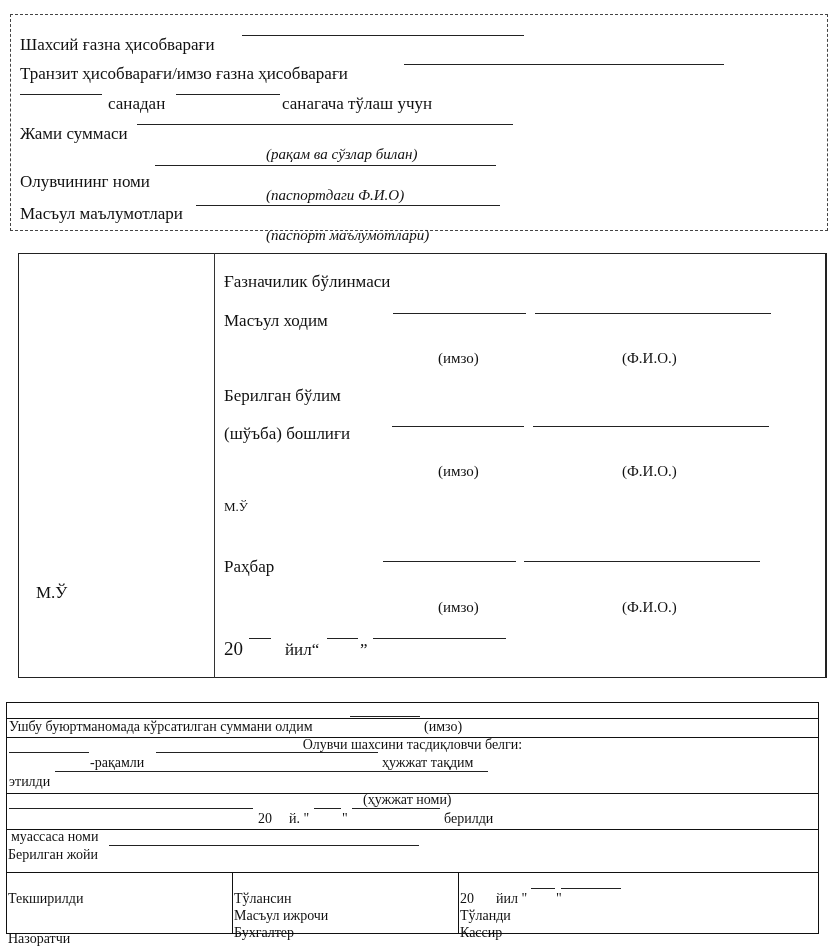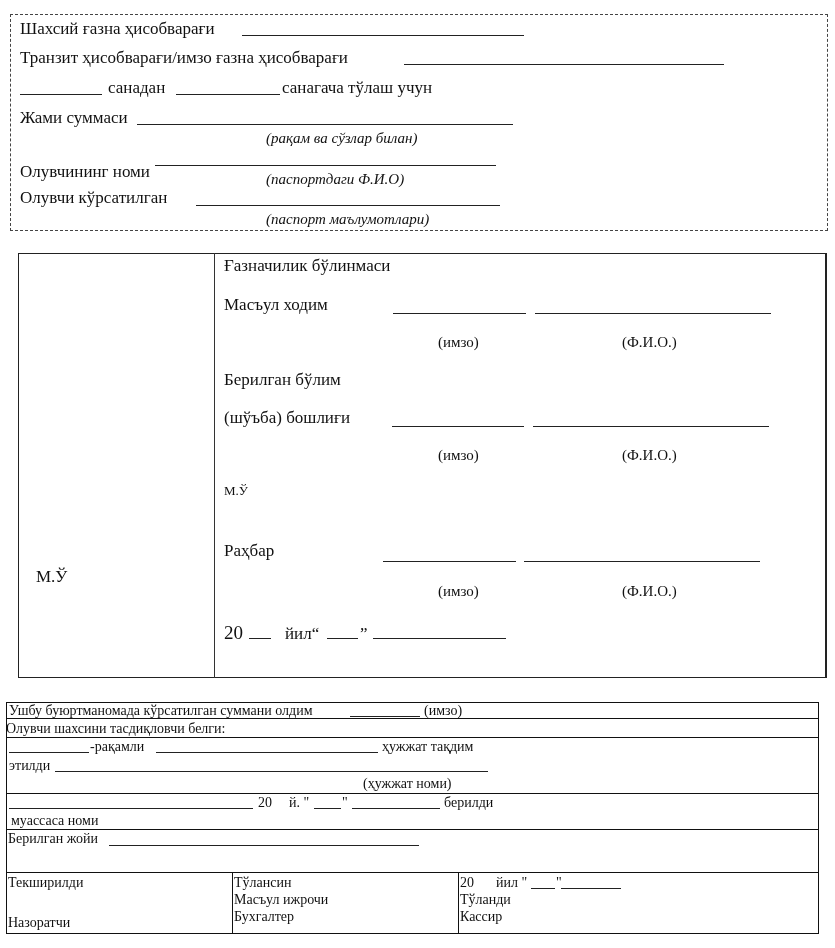--- a/index.html
+++ b/index.html
@@ -1,18 +1,18 @@
 <!DOCTYPE html>
 <html><head>
 <meta charset="utf-8">
 <style>
   * { box-sizing: border-box; margin: 0; padding: 0; }
   html, body { width: 835px; height: 948px; background: #ffffff; overflow: hidden; }
   body { position: relative; font-family: "Liberation Serif", "DejaVu Serif", serif; color: #111; }
-  .abs { position: absolute; white-space: nowrap; }
+  .abs { position: absolute; white-space: nowrap; margin-top: 16px; }
   .t17 { font-size: 17px; line-height: 20px; }
   .t15 { font-size: 15px; line-height: 18px; }
   .t14 { font-size: 14px; line-height: 16px; }
   .t13 { font-size: 13px; line-height: 15px; }
   .it { font-style: italic; }
   .ul { position: absolute; height: 0; border-bottom: 1px solid #222; }
 
   
   #box1 { position: absolute; left: 10px; top: 14px; width: 818px; height: 217px;
           border: 1px dashed #444; border-style: dashed; }
@@ -39,25 +39,25 @@
 
 <div class="ul" style="left:20px;top:94px;width:82px;"></div>
 <div class="abs t17" style="left:108px;top:78px;">санадан</div>
 <div class="ul" style="left:176px;top:94px;width:104px;"></div>
 <div class="abs t17" style="left:282px;top:78px;">санагача тўлаш учун</div>
 
 <div class="abs t17" style="left:20px;top:108px;">Жами суммаси</div>
 <div class="ul" style="left:137px;top:124px;width:376px;"></div>
 <div class="abs t15 it" style="left:266px;top:129px;">(рақам ва сўзлар билан)</div>
 
-<div class="abs t17" style="left:20px;top:162px;">Олувчининг номи</div>
+<div class="abs t17" style="left:20px;top:156px;">Олувчининг номи</div>
 <div class="ul" style="left:155px;top:165px;width:341px;"></div>
 <div class="abs t15 it" style="left:266px;top:170px;">(паспортдаги Ф.И.О)</div>
 
-<div class="abs t17" style="left:20px;top:188px;">Олувчи кўрсатилган</div>
+<div class="abs t17" style="left:20px;top:188px;">Масъул маълумотлари</div>
 <div class="ul" style="left:196px;top:205px;width:304px;"></div>
 <div class="abs t15 it" style="left:266px;top:210px;">(паспорт маълумотлари)</div>
 
 <div id="box2"></div>
 <div id="box2-div"></div>
 
 <div class="abs t17" style="left:36px;top:567px;">М.Ў</div>
 
 <div class="abs t17" style="left:224px;top:256px;">Ғазначилик бўлинмаси</div>
 
@@ -95,21 +95,21 @@
 <div class="hr" style="top:793px;"></div>
 <div class="hr" style="top:829px;"></div>
 <div class="hr" style="top:872px;"></div>
 <div class="vr" style="left:232px;top:872px;height:62px;"></div>
 <div class="vr" style="left:458px;top:872px;height:62px;"></div>
 
 <div class="abs t14" style="left:9px;top:703px;">Ушбу буюртманомада кўрсатилган суммани олдим</div>
 <div class="ul" style="left:350px;top:716px;width:70px;"></div>
 <div class="abs t14" style="left:424px;top:703px;">(имзо)</div>
 
-<div class="abs t14" style="left:6px;top:721px;width:813px;">Олувчи шахсини тасдиқловчи белги:</div>
+<div class="abs t14" style="left:6px;top:721px;width:813px;text-align:center;">Олувчи шахсини тасдиқловчи белги:</div>
 
 <div class="ul" style="left:9px;top:752px;width:80px;"></div>
 <div class="abs t14" style="left:90px;top:739px;">-рақамли</div>
 <div class="ul" style="left:156px;top:752px;width:222px;"></div>
 <div class="abs t14" style="left:382px;top:739px;">ҳужжат тақдим</div>
 <div class="abs t14" style="left:9px;top:758px;">этилди</div>
 <div class="ul" style="left:55px;top:771px;width:433px;"></div>
 <div class="abs t14" style="left:363px;top:776px;">(ҳужжат номи)</div>
 
 <div class="ul" style="left:9px;top:808px;width:244px;"></div>

